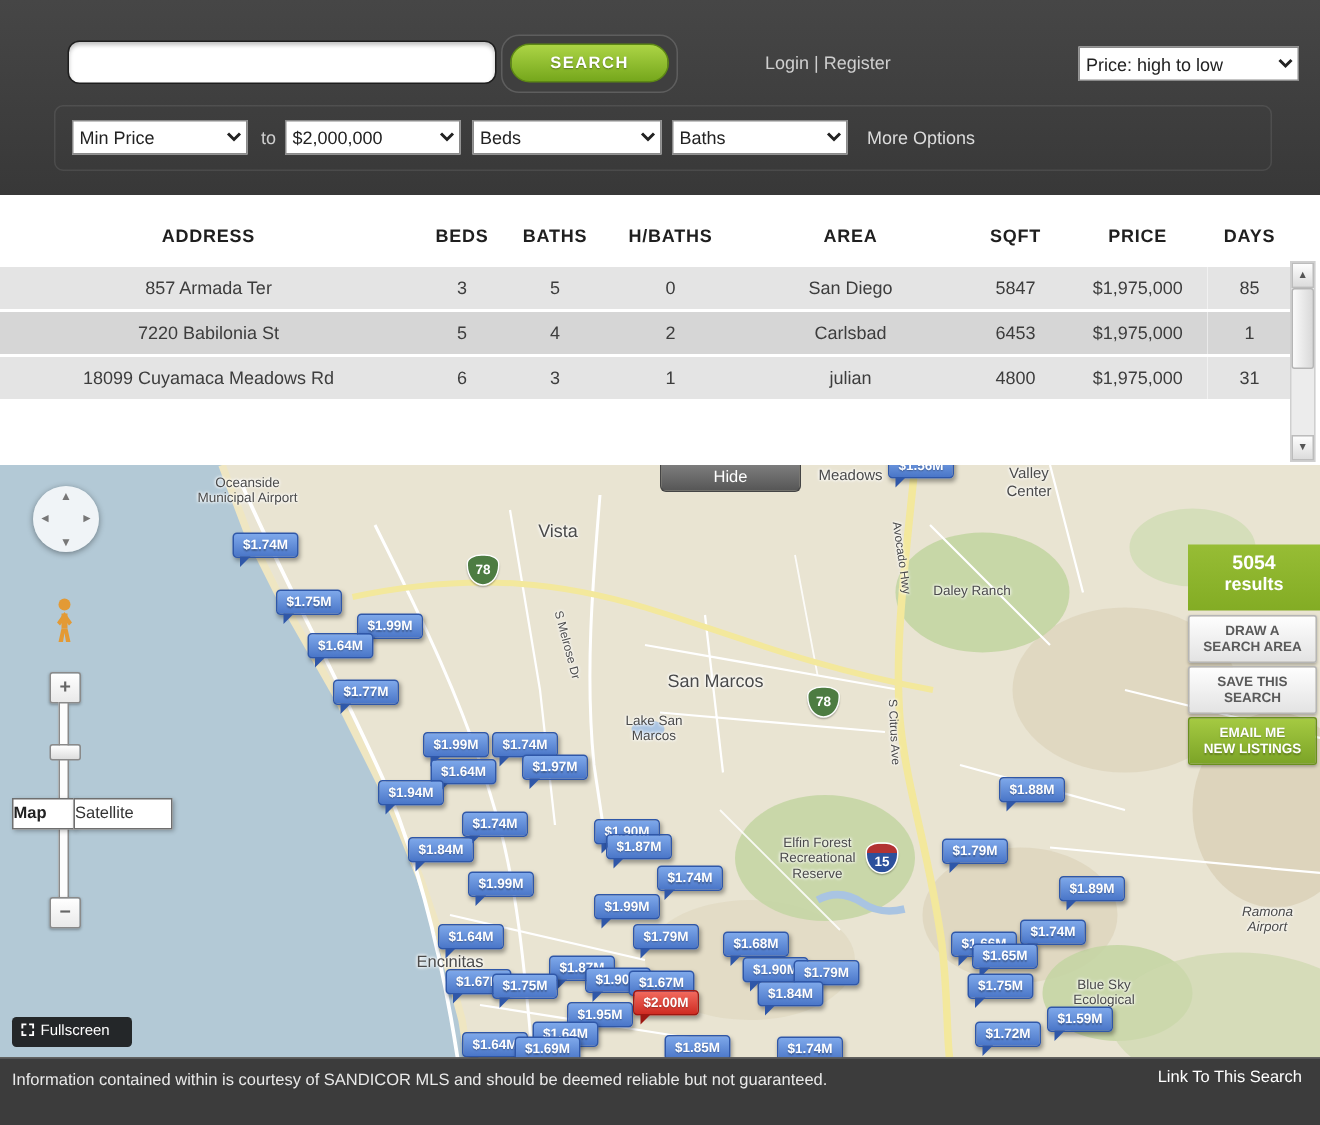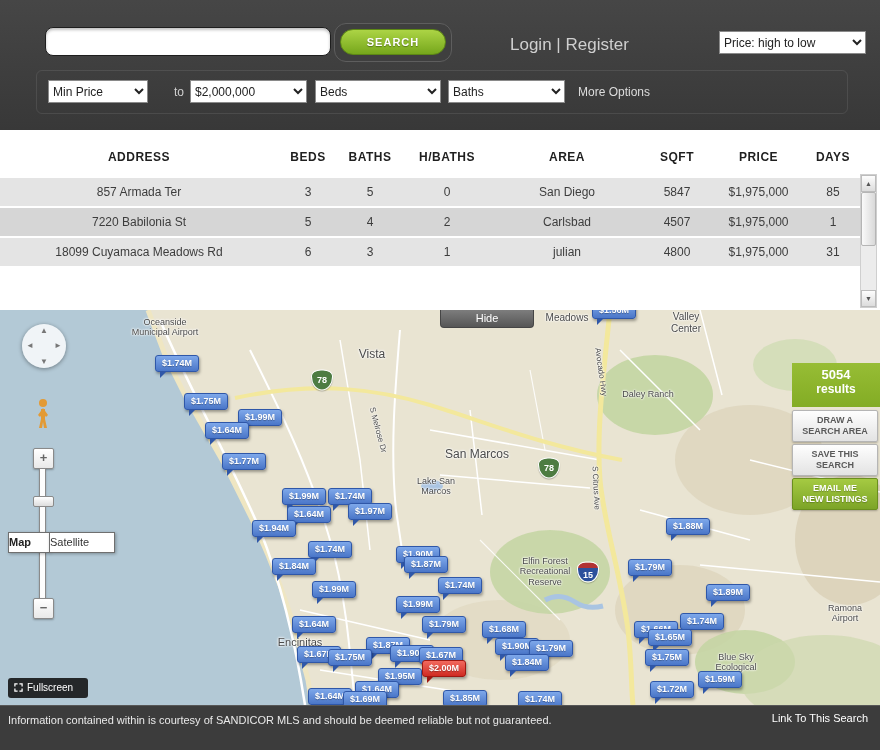--- a/index.html
+++ b/index.html
@@ -2,21 +2,21 @@
 <html><head>
 <meta charset="utf-8">
 <style>
   html,body{margin:0;padding:0;background:#222;}
   #app{position:relative;width:880px;height:750px;overflow:hidden;font-family:"Liberation Sans",sans-serif;background:#3c3c3c;}
   
   .header{position:absolute;top:0;left:0;width:880px;height:130px;background:linear-gradient(#464646,#383838);border-bottom:1px solid #262626;}
   .search-input{position:absolute;left:45px;top:27px;width:268px;height:27px;border-radius:8px;border:1px solid #1e1e1e;background:#fff;box-shadow:inset 0 2px 3px rgba(0,0,0,.25);padding:0 8px;font-size:13px;outline:none;}
   .search-wrap{position:absolute;left:334px;top:23px;width:116px;height:37px;border:1px solid #5e5e5e;border-radius:12px;background:#3f3f3f;}
   .search-btn{position:absolute;left:5px;top:5px;width:106px;height:26px;border-radius:13px;border:1px solid #5d8814;background:linear-gradient(#acd445,#76a71c);color:#fff;font-weight:bold;font-size:11px;letter-spacing:1px;text-shadow:0 1px 1px rgba(0,0,0,.35);cursor:pointer;font-family:"Liberation Sans",sans-serif;}
-  .login-reg{position:absolute;left:510px;top:35px;font-size:17px;color:#cfcfcf;}
+  .login-reg{position:absolute;left:510px;top:35px;font-size:12px;color:#cfcfcf;}
   .login-reg span{cursor:pointer;}
   .sel{position:absolute;height:23px;font-size:12px;font-family:"Liberation Sans",sans-serif;background:#fff;border:1px solid #8a8a8a;color:#222;}
   .filter-band{position:absolute;left:36px;top:70px;width:810px;height:42px;border:1px solid rgba(255,255,255,.09);border-radius:6px;}
   .to-label{position:absolute;left:174px;top:85px;color:#cfcfcf;font-size:12px;}
   .more-options{position:absolute;left:578px;top:85px;color:#dcdcdc;font-size:12px;cursor:pointer;}
   
   .table-wrap{position:absolute;top:130px;left:0;width:880px;height:180px;background:#fff;}
   table{border-collapse:collapse;width:861px;margin-top:8px;table-layout:fixed;}
   th{font-size:12px;font-weight:bold;color:#1f1f1f;height:36px;letter-spacing:.5px;text-align:center;background:#fff;}
   td{font-size:12px;color:#3d3d3d;height:26px;text-align:center;overflow:hidden;white-space:nowrap;}
@@ -81,21 +81,21 @@
     <div class="login-reg">
       <span>Login</span>
       <span>|</span>
       <span>Register</span>
     </div>
     <select class="sel" style="left:719px;top:31px;width:147px;">
       <option>Price: high to low</option>
     </select>
 
     <div class="filter-band"></div>
-    <select class="sel" style="left:48px;top:80px;width:100px;">
+    <select class="sel" style="left:48px;top:80px;width:117px;">
       <option>Min Price</option>
     </select>
     <span class="to-label">to</span>
     <select class="sel" style="left:190px;top:80px;width:117px;">
       <option>$2,000,000</option>
     </select>
     <select class="sel" style="left:315px;top:80px;width:126px;">
       <option>Beds</option>
     </select>
     <select class="sel" style="left:448px;top:80px;width:117px;">
@@ -138,21 +138,21 @@
             <td>5847</td>
             <td>$1,975,000</td>
             <td>85</td>
           </tr>
           <tr>
             <td>7220 Babilonia St</td>
             <td>5</td>
             <td>4</td>
             <td>2</td>
             <td>Carlsbad</td>
-            <td>4507</td>
+            <td>6453</td>
             <td>$1,975,000</td>
             <td>1</td>
           </tr>
           <tr>
             <td>18099 Cuyamaca Meadows Rd</td>
             <td>6</td>
             <td>3</td>
             <td>1</td>
             <td>julian</td>
             <td>4800</td>
@@ -204,21 +204,21 @@
         <span class="maplabel" style="left: 686px; top: 12px; font-size: 10px;">Valley
 Center</span>
         <span class="maplabel" style="left: 648px; top: 84px; font-size: 9px;">Daley Ranch</span>
         <span class="maplabel" style="left: 477px; top: 145px; font-size: 12px;">San Marcos</span>
         <span class="maplabel" style="left: 436px; top: 176px; font-size: 9px;">Lake San
 Marcos</span>
         <span class="maplabel" style="left: 545px; top: 262px; font-size: 9px;">Elfin Forest
 Recreational
 Reserve</span>
         <span class="maplabel" style="left: 300px; top: 332px; font-size: 11px;">Encinitas</span>
-        <span class="maplabel" style="left: 845px; top: 303px; font-size: 9px;">Ramona
+        <span class="maplabel" style="left: 845px; top: 303px; font-size: 9px; font-style: italic;">Ramona
 Airport</span>
         <span class="maplabel" style="left: 736px; top: 352px; font-size: 9px;">Blue Sky
 Ecological</span>
         <span class="maplabel" style="left: 378px; top: 120px; font-size: 8px; transform: translate(-50%, -50%) rotate(75deg);">S Melrose Dr</span>
         <span class="maplabel" style="left: 601px; top: 62px; font-size: 8px; transform: translate(-50%, -50%) rotate(82deg);">Avocado Hwy</span>
         <span class="maplabel" style="left: 596px; top: 178px; font-size: 8px; transform: translate(-50%, -50%) rotate(87deg);">S Citrus Ave</span>
         <div class="shield state" style="left: 322px; top: 70px;">78</div>
         <div class="shield state" style="left: 549px; top: 158px;">78</div>
         <div class="shield interstate" style="left: 588px; top: 233px; margin-top: 29px;">15</div>
       </div>

